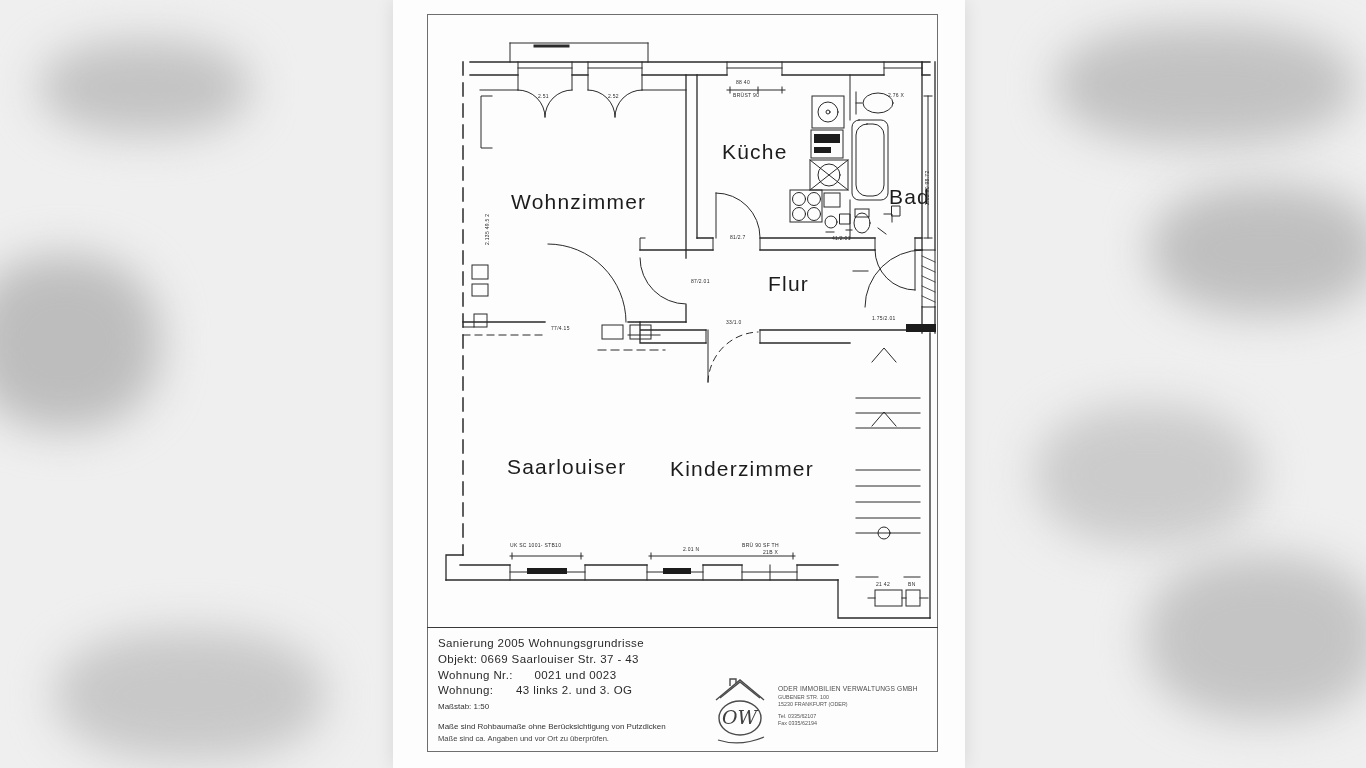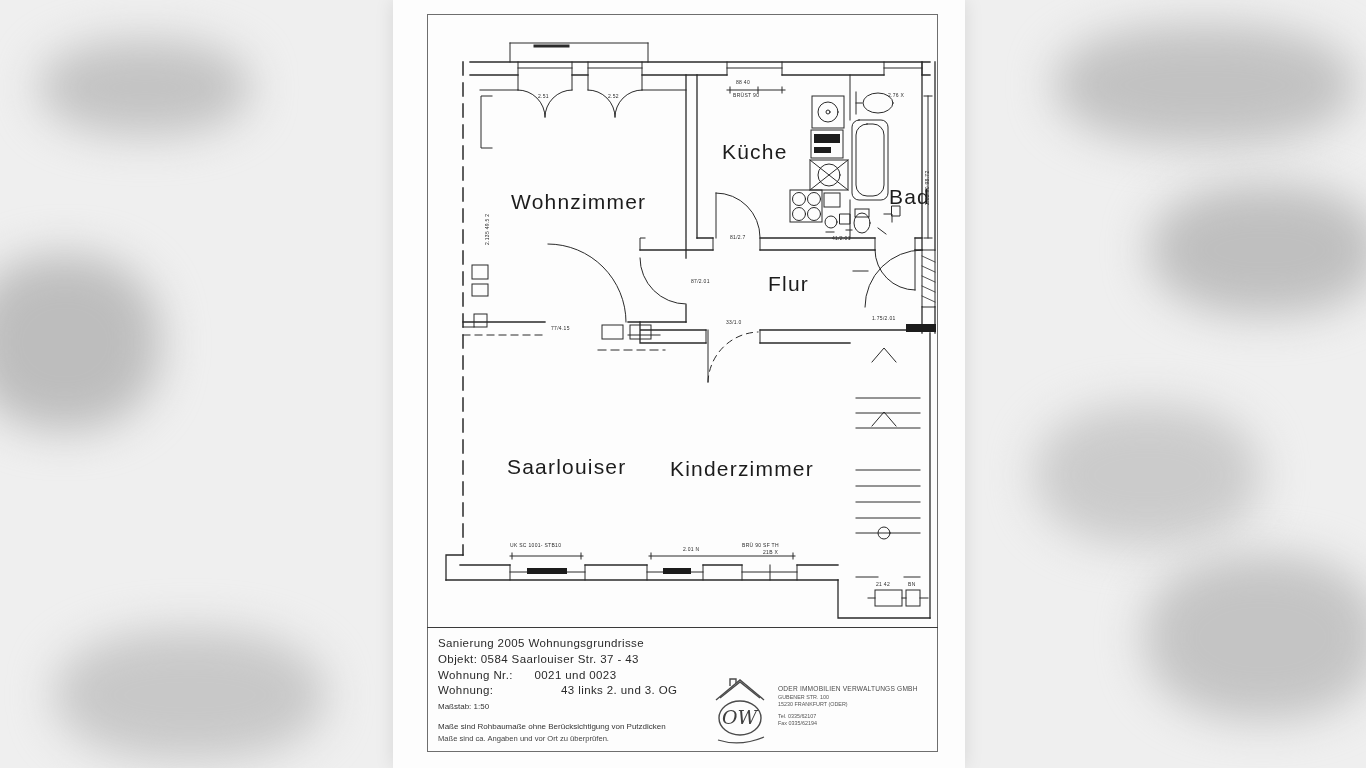--- a/index.html
+++ b/index.html
@@ -190,28 +190,28 @@
   <span class="dim" style="left:872px;top:316px;">1.75/2.01</span>
   <span class="dim" style="left:510px;top:543px;">UK SC 1001- STB10</span>
   <span class="dim" style="left:683px;top:547px;">2.01 N</span>
   <span class="dim" style="left:742px;top:543px;">BRÜ 90 SF TH</span>
   <span class="dim" style="left:763px;top:550px;">21B X</span>
   <span class="dim" style="left:876px;top:582px;">21  42</span>
   <span class="dim" style="left:908px;top:582px;">BN</span>
 
   <div class="tb">
     <div class="big" style="top:9px;">Sanierung 2005 Wohnungsgrundrisse</div>
-    <div class="big" style="top:25px;">Objekt: 0584 Saarlouiser Str. 37 - 43</div>
+    <div class="big" style="top:25px;">Objekt: 0669 Saarlouiser Str. 37 - 43</div>
     <div class="big" style="top:41px;">
       <span>Wohnung Nr.:</span>
       <span class="val" style="margin-left:18px;">0021 und 0023</span>
     </div>
     <div class="big" style="top:56px;">
       <span>Wohnung:</span>
-      <span class="val" style="margin-left:64px;">43 links 2. und 3. OG</span>
+      <span class="val" style="margin-left:19px;">43 links 2. und 3. OG</span>
     </div>
     <div class="small" style="top:74px;">Maßstab: 1:50</div>
     <div class="small" style="top:94px;">Maße sind Rohbaumaße ohne Berücksichtigung von Putzdicken</div>
     <div class="tiny" style="top:106px;">Maße sind ca. Angaben und vor Ort zu überprüfen.</div>
 
     <div class="logo">
       <svg width="64" height="74" viewBox="0 0 64 74" fill="none" stroke="#4a4a4a" stroke-width="1.4">
         <path d="M6,24 L30,4 L54,24"></path>
         <path d="M10,22 L30,6 L50,22"></path>
         <path d="M20,10 V3 H26 V7"></path>

